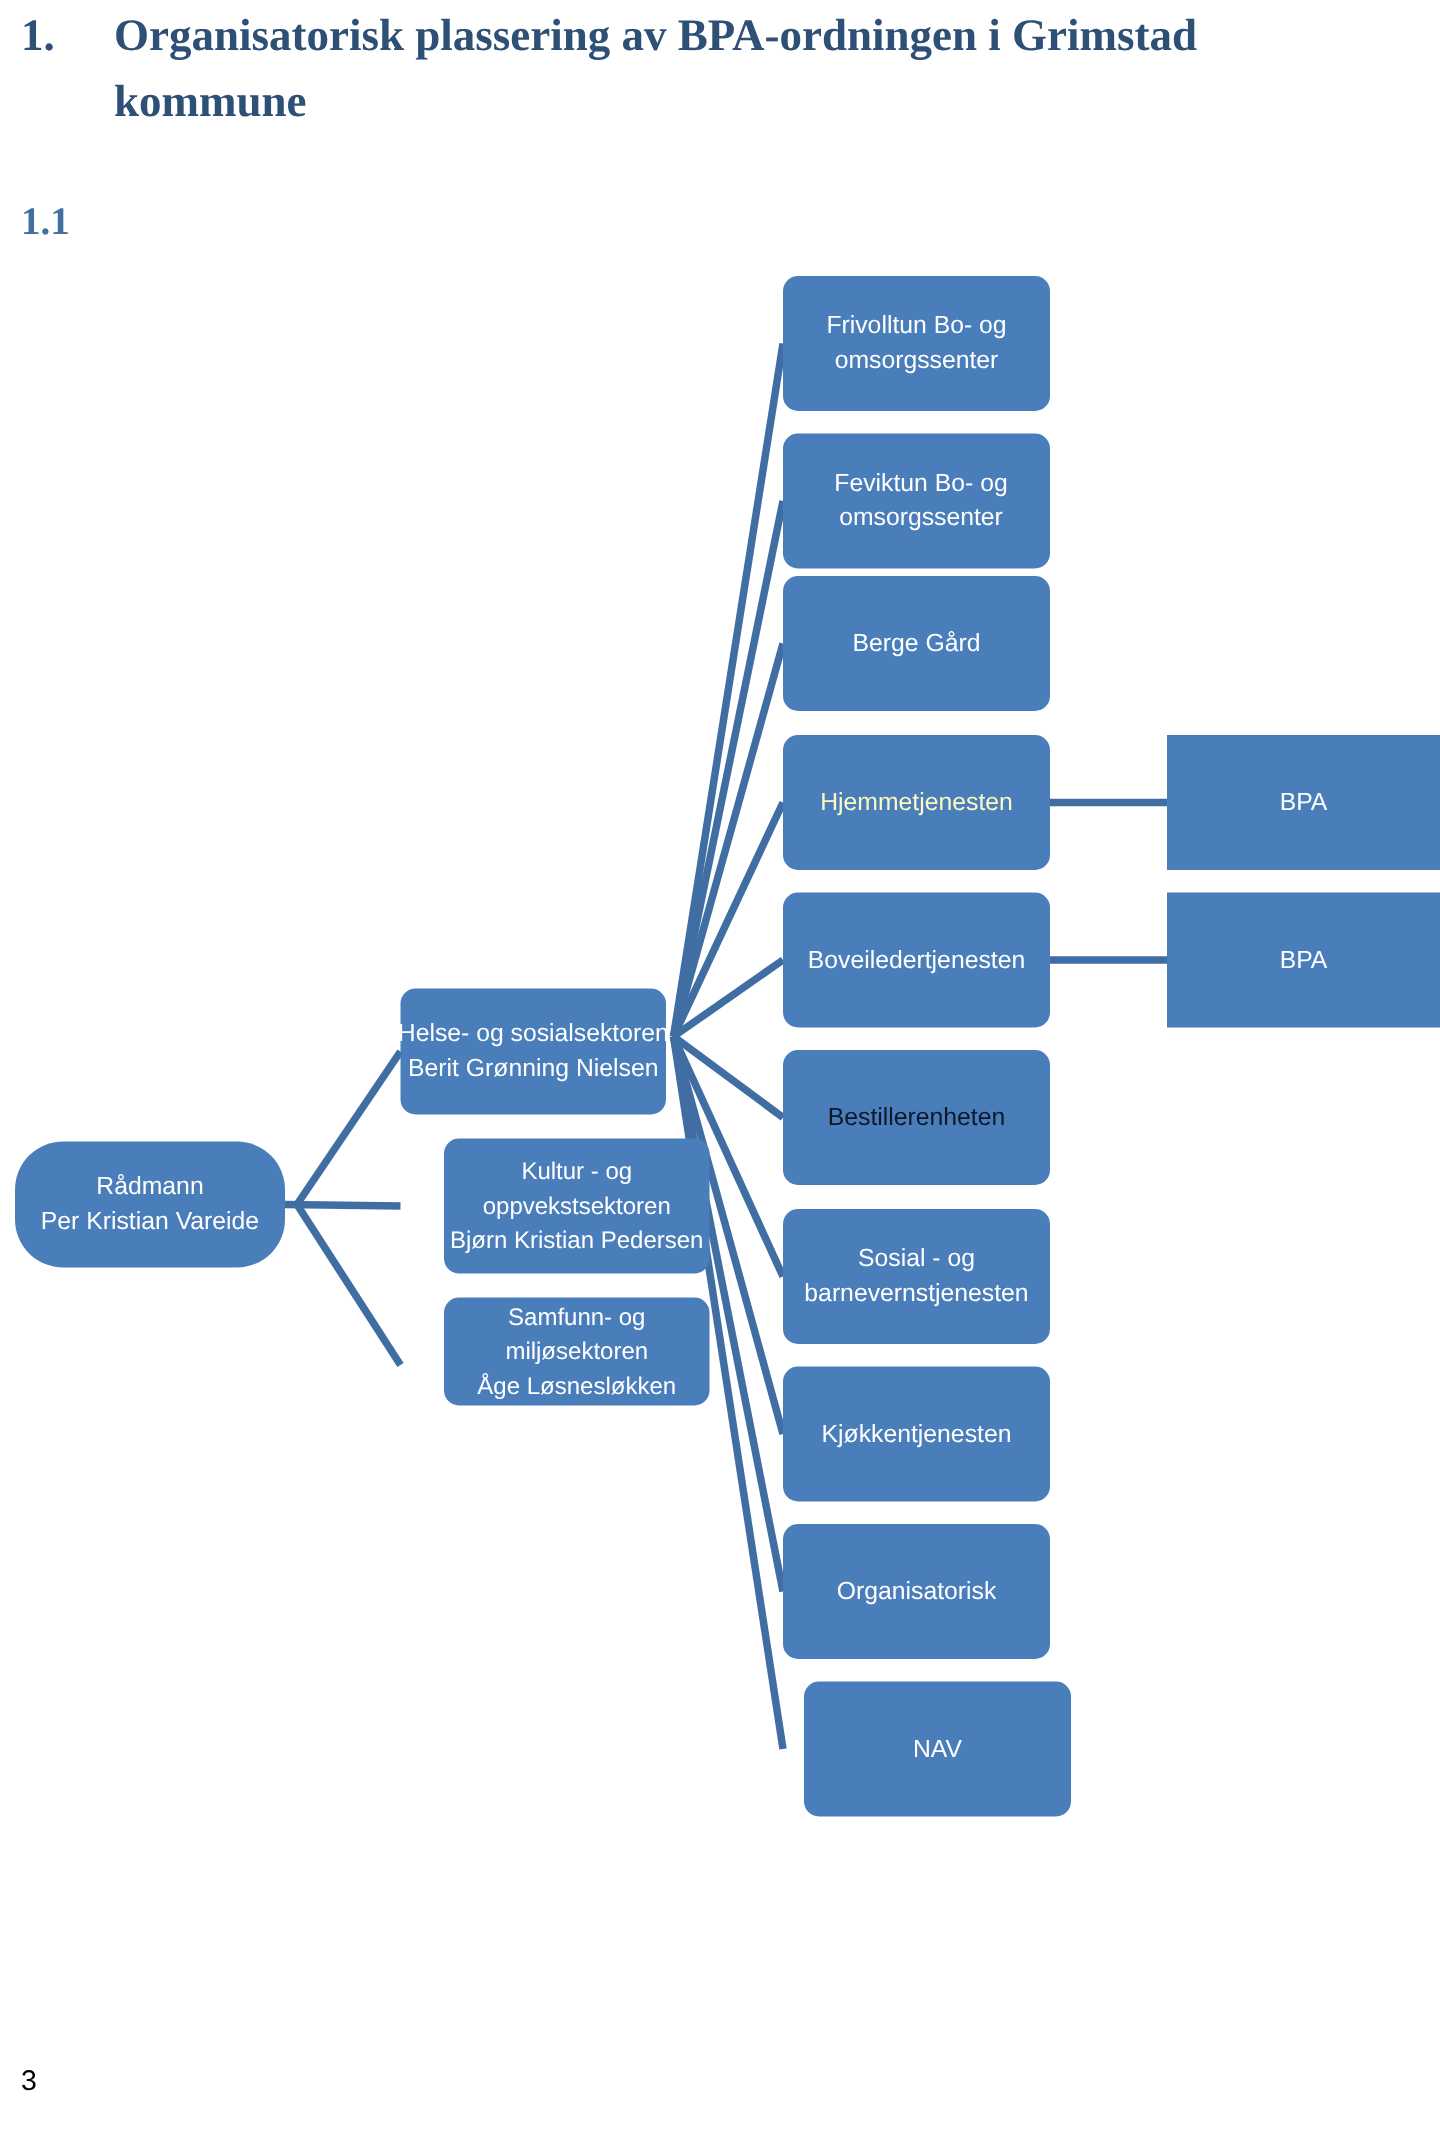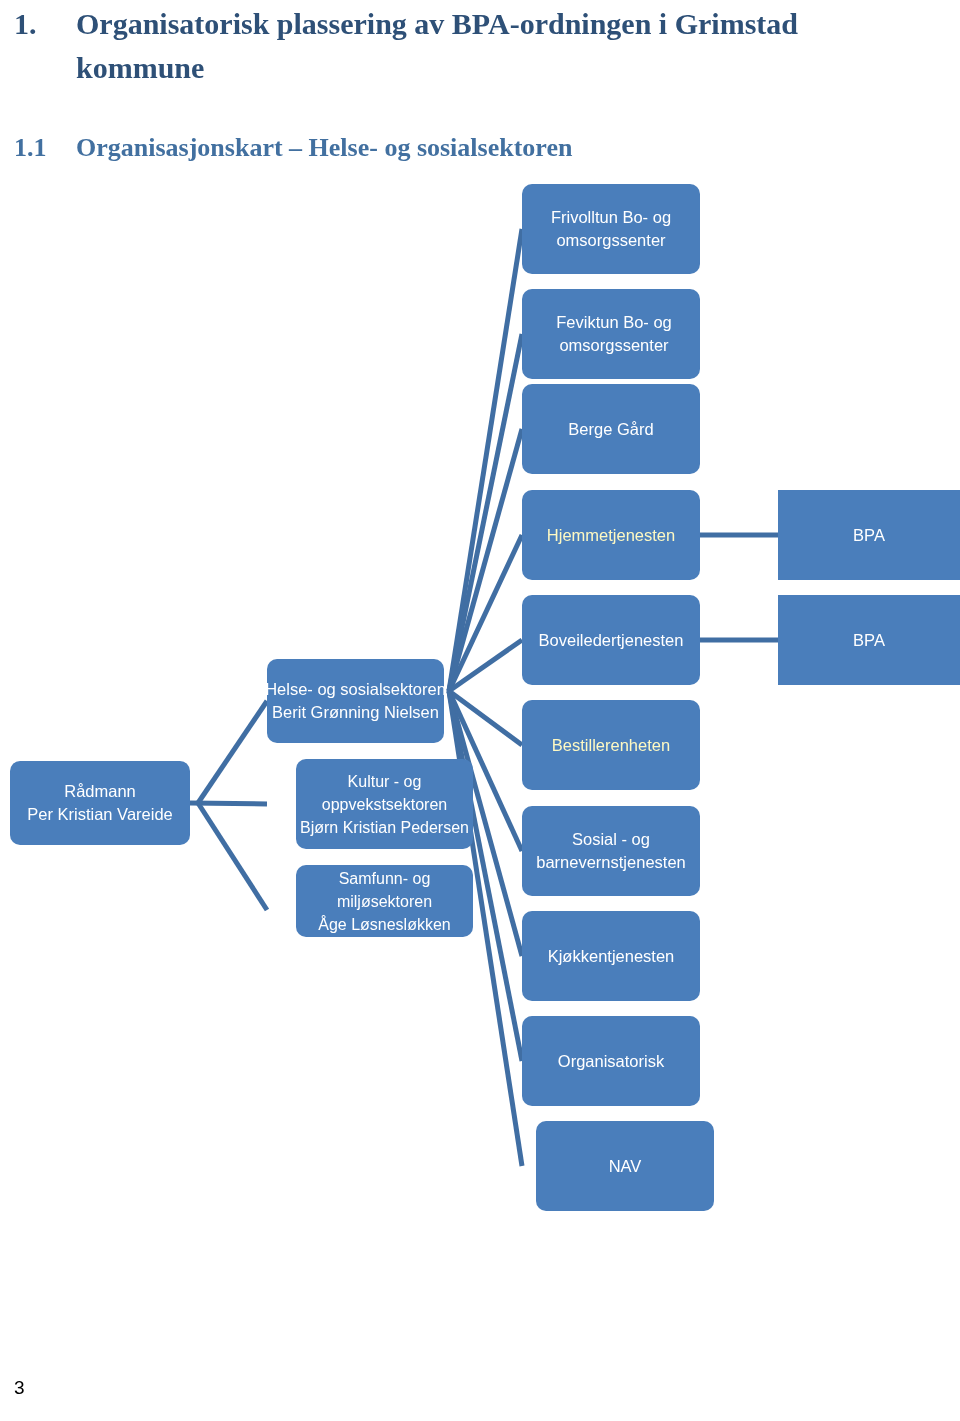--- a/index.html
+++ b/index.html
@@ -113,21 +113,20 @@
 </head>
 <body>
 
 <div class="heading-block" id="h1-block">
   <span class="h-num">1.</span>
   <span class="h-text">Organisatorisk plassering av BPA-ordningen i Grimstad kommune</span>
 </div>
 
 <div class="heading-block" id="h2-block">
   <span class="h-num">1.1</span>
-  <span class="h-text">Organisasjonskart – Helse- og sosialsektoren</span>
 </div>
 
 <div id="orgchart">
   <svg id="connector-layer" viewBox="0 0 960 1421">
       <line x1="198" y1="803" x2="267" y2="701" stroke="#406ea3" stroke-width="5" stroke-linecap="butt"></line>
       <line x1="190" y1="803" x2="267" y2="804" stroke="#406ea3" stroke-width="5" stroke-linecap="butt"></line>
       <line x1="198" y1="803" x2="267" y2="910" stroke="#406ea3" stroke-width="5" stroke-linecap="butt"></line>
       <line x1="449" y1="691" x2="522" y2="229" stroke="#406ea3" stroke-width="5" stroke-linecap="butt"></line>
       <line x1="449" y1="691" x2="522" y2="334" stroke="#406ea3" stroke-width="5" stroke-linecap="butt"></line>
       <line x1="449" y1="691" x2="522" y2="429" stroke="#406ea3" stroke-width="5" stroke-linecap="butt"></line>
@@ -135,21 +134,21 @@
       <line x1="449" y1="691" x2="522" y2="640" stroke="#406ea3" stroke-width="5" stroke-linecap="butt"></line>
       <line x1="449" y1="691" x2="522" y2="745" stroke="#406ea3" stroke-width="5" stroke-linecap="butt"></line>
       <line x1="449" y1="691" x2="522" y2="851" stroke="#406ea3" stroke-width="5" stroke-linecap="butt"></line>
       <line x1="449" y1="691" x2="522" y2="956" stroke="#406ea3" stroke-width="5" stroke-linecap="butt"></line>
       <line x1="449" y1="691" x2="522" y2="1061" stroke="#406ea3" stroke-width="5" stroke-linecap="butt"></line>
       <line x1="449" y1="691" x2="522" y2="1166" stroke="#406ea3" stroke-width="5" stroke-linecap="butt"></line>
       <line x1="700" y1="535" x2="778" y2="535" stroke="#406ea3" stroke-width="5" stroke-linecap="butt"></line>
       <line x1="700" y1="640" x2="778" y2="640" stroke="#406ea3" stroke-width="5" stroke-linecap="butt"></line>
     </svg>
   <div id="node-layer">
-      <div class="node" style="left: 10px; top: 761px; width: 180px; height: 84px; background: rgb(74, 126, 187); color: rgb(255, 255, 255);">
+      <div class="node" style="left: 10px; top: 761px; width: 180px; height: 84px; background: rgb(74, 126, 187); color: rgb(255, 255, 255); border-radius: 32px;">
         <span class="line">Rådmann</span>
         <span class="line">Per Kristian Vareide</span>
       </div>
       <div class="node" style="left: 267px; top: 659px; width: 177px; height: 84px; background: rgb(74, 126, 187); color: rgb(255, 255, 255);">
         <span class="line">Helse- og sosialsektoren</span>
         <span class="line">Berit Grønning Nielsen</span>
       </div>
       <div class="node tight" style="left: 267px; top: 759px; width: 177px; height: 90px; background: rgb(74, 126, 187); color: rgb(255, 255, 255);">
         <span class="line">Kultur - og</span>
         <span class="line">oppvekstsektoren</span>
@@ -170,21 +169,21 @@
       </div>
       <div class="node" style="left: 522px; top: 384px; width: 178px; height: 90px; background: rgb(74, 126, 187); color: rgb(255, 255, 255);">
         <span class="line">Berge Gård</span>
       </div>
       <div class="node" style="left: 522px; top: 490px; width: 178px; height: 90px; background: rgb(74, 126, 187); color: #fef9c3;">
         <span class="line">Hjemmetjenesten</span>
       </div>
       <div class="node" style="left: 522px; top: 595px; width: 178px; height: 90px; background: rgb(74, 126, 187); color: rgb(255, 255, 255);">
         <span class="line">Boveiledertjenesten</span>
       </div>
-      <div class="node" style="left: 522px; top: 700px; width: 178px; height: 90px; background: rgb(74, 126, 187); color: #fef9c3;">
+      <div class="node" style="left: 522px; top: 700px; width: 178px; height: 90px; background: rgb(74, 126, 187); color: #0f172a;">
         <span class="line">Bestillerenheten</span>
       </div>
       <div class="node" style="left: 522px; top: 806px; width: 178px; height: 90px; background: rgb(74, 126, 187); color: rgb(255, 255, 255);">
         <span class="line">Sosial - og</span>
         <span class="line">barnevernstjenesten</span>
       </div>
       <div class="node" style="left: 522px; top: 911px; width: 178px; height: 90px; background: rgb(74, 126, 187); color: rgb(255, 255, 255);">
         <span class="line">Kjøkkentjenesten</span>
       </div>
       <div class="node" style="left: 522px; top: 1016px; width: 178px; height: 90px; background: rgb(74, 126, 187); color: rgb(255, 255, 255);">

